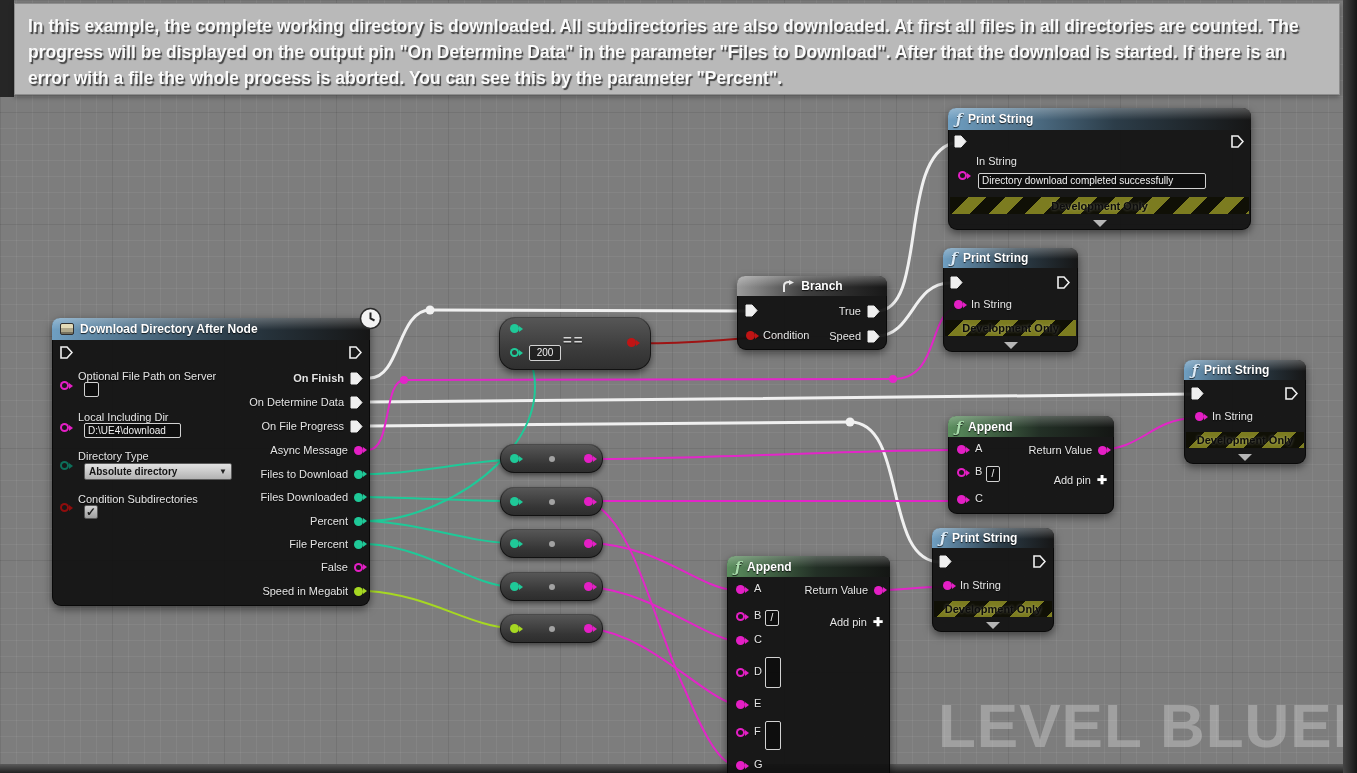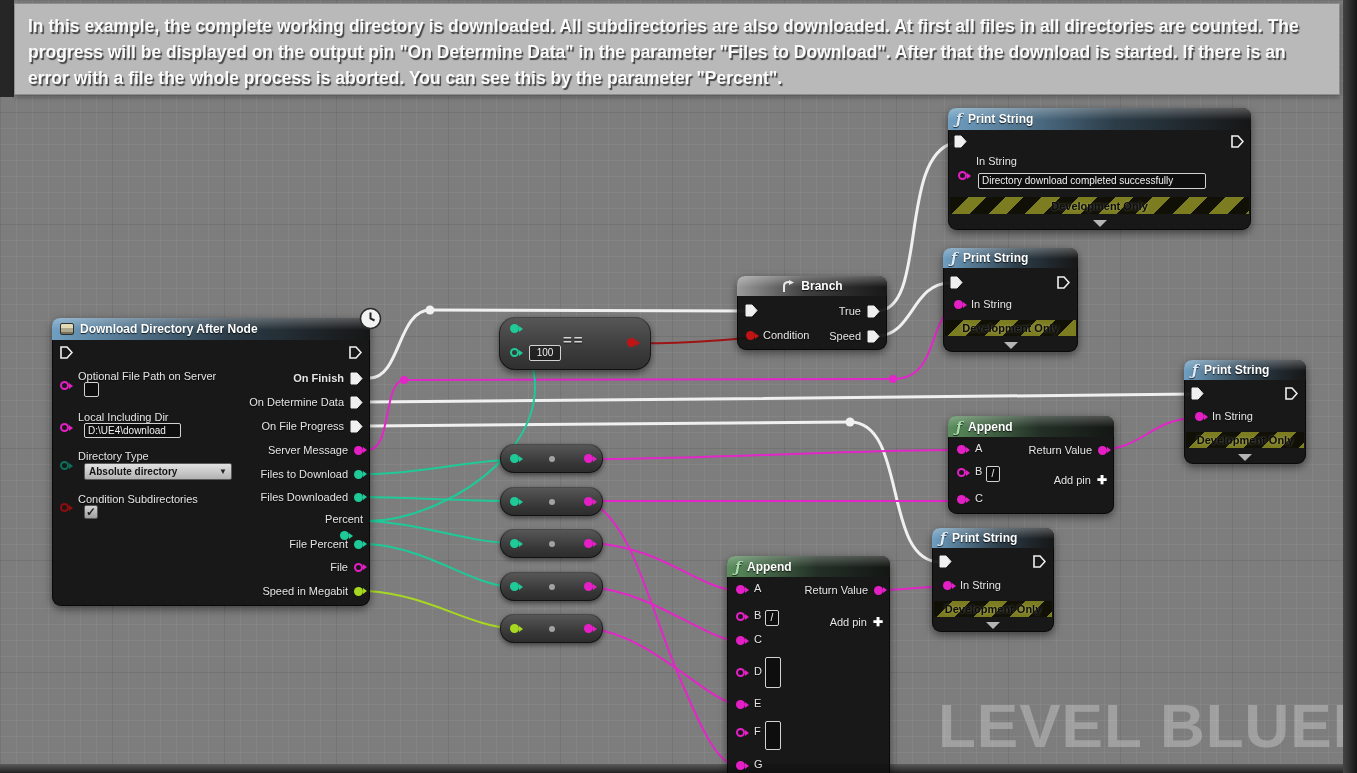--- a/index.html
+++ b/index.html
@@ -177,53 +177,53 @@
           <path d="M1,1 H7 L12,6.5 L7,12 H1 Z"></path>
         </svg>
     </div>
     <div class="orow" style="top:100px;">
       <span class="plabel">On File Progress</span>
       <svg class="xin" width="13" height="13">
           <path d="M1,1 H7 L12,6.5 L7,12 H1 Z"></path>
         </svg>
     </div>
     <div class="orow" style="top:124px;">
-      <span class="plabel">Server Message</span>
+      <span class="plabel">Async Message</span>
       <span class="dpin filled c-mag"></span>
     </div>
     <div class="orow" style="top:148px;">
       <span class="plabel">Files to Download</span>
       <span class="dpin filled c-teal"></span>
     </div>
     <div class="orow" style="top:171px;">
       <span class="plabel">Files Downloaded</span>
       <span class="dpin filled c-teal"></span>
     </div>
-    <div class="orow" style="top:195px;flex-direction:column;">
+    <div class="orow" style="top:195px;">
       <span class="plabel">Percent</span>
       <span class="dpin filled c-teal"></span>
     </div>
     <div class="orow" style="top:218px;">
       <span class="plabel">File Percent</span>
       <span class="dpin filled c-teal"></span>
     </div>
     <div class="orow" style="top:241px;">
-      <span class="plabel">File</span>
+      <span class="plabel">False</span>
       <span class="dpin hollow c-mag"></span>
     </div>
     <div class="orow" style="top:265px;">
       <span class="plabel">Speed in Megabit</span>
       <span class="dpin filled c-lime"></span>
     </div>
   </div>
 
   <div class="compare">
     <span class="dpin filled c-teal abs" style="left:11px;top:7px;"></span>
     <span class="dpin hollow c-teal abs" style="left:11px;top:31px;"></span>
-    <div class="field" style="left:30px;top:28px;width:32px;height:16px;text-align:center;line-height:14px;">100</div>
+    <div class="field" style="left:30px;top:28px;width:32px;height:16px;text-align:center;line-height:14px;">200</div>
     <span class="opglyph">==</span>
     <span class="dpin filled c-brightred abs" style="left:128px;top:21px;"></span>
   </div>
 
   <div class="node" style="left:737px;top:276px;width:150px;height:74px;">
     <div class="hdr hdr-gray" style="height:20px;justify-content:center;">
       <svg width="14" height="13">
           <path d="M3,12 V6 C3,3 5,2 8,2 H9" fill="none" stroke="#e8e8e8" stroke-width="2"></path>
           <path d="M8,0 L13,2.5 L8,5 Z" fill="#e8e8e8"></path>
         </svg>

